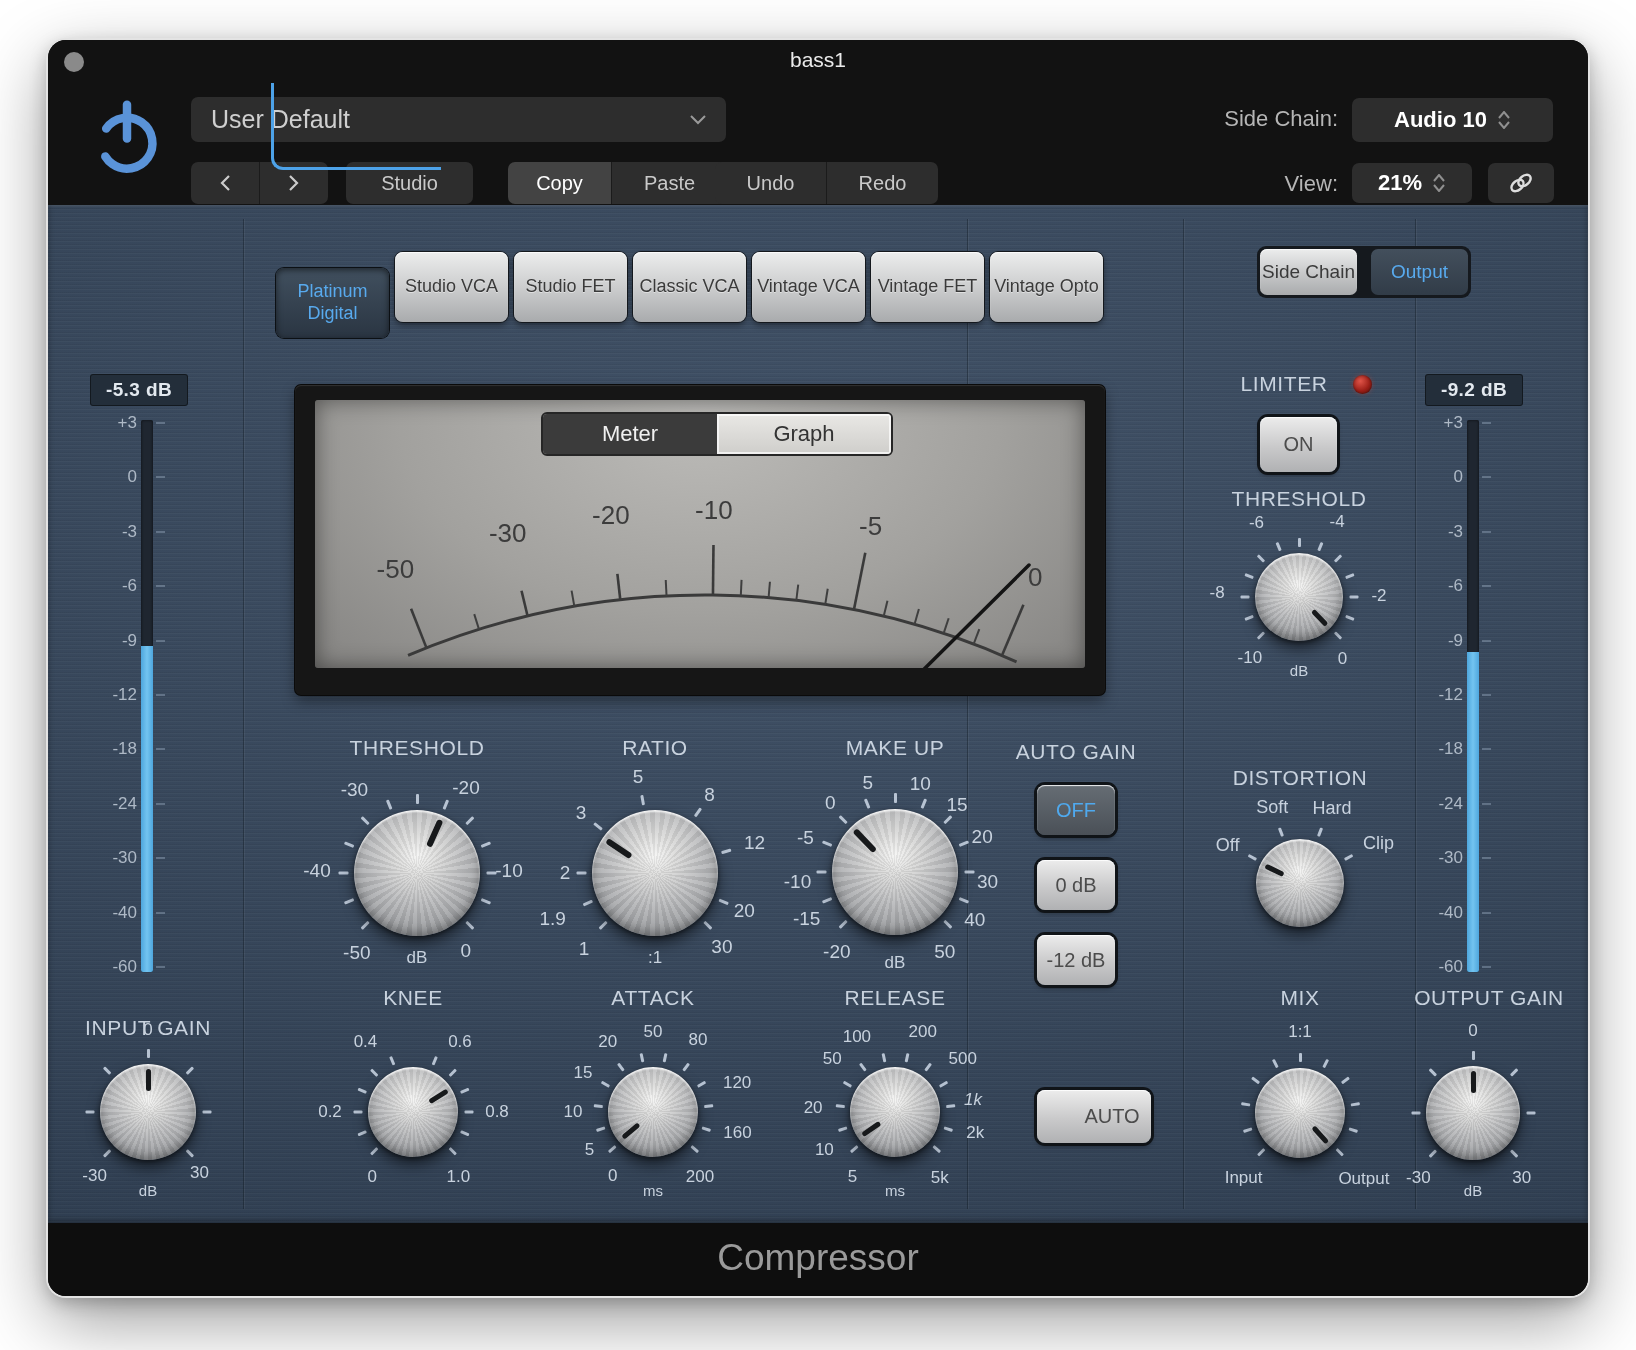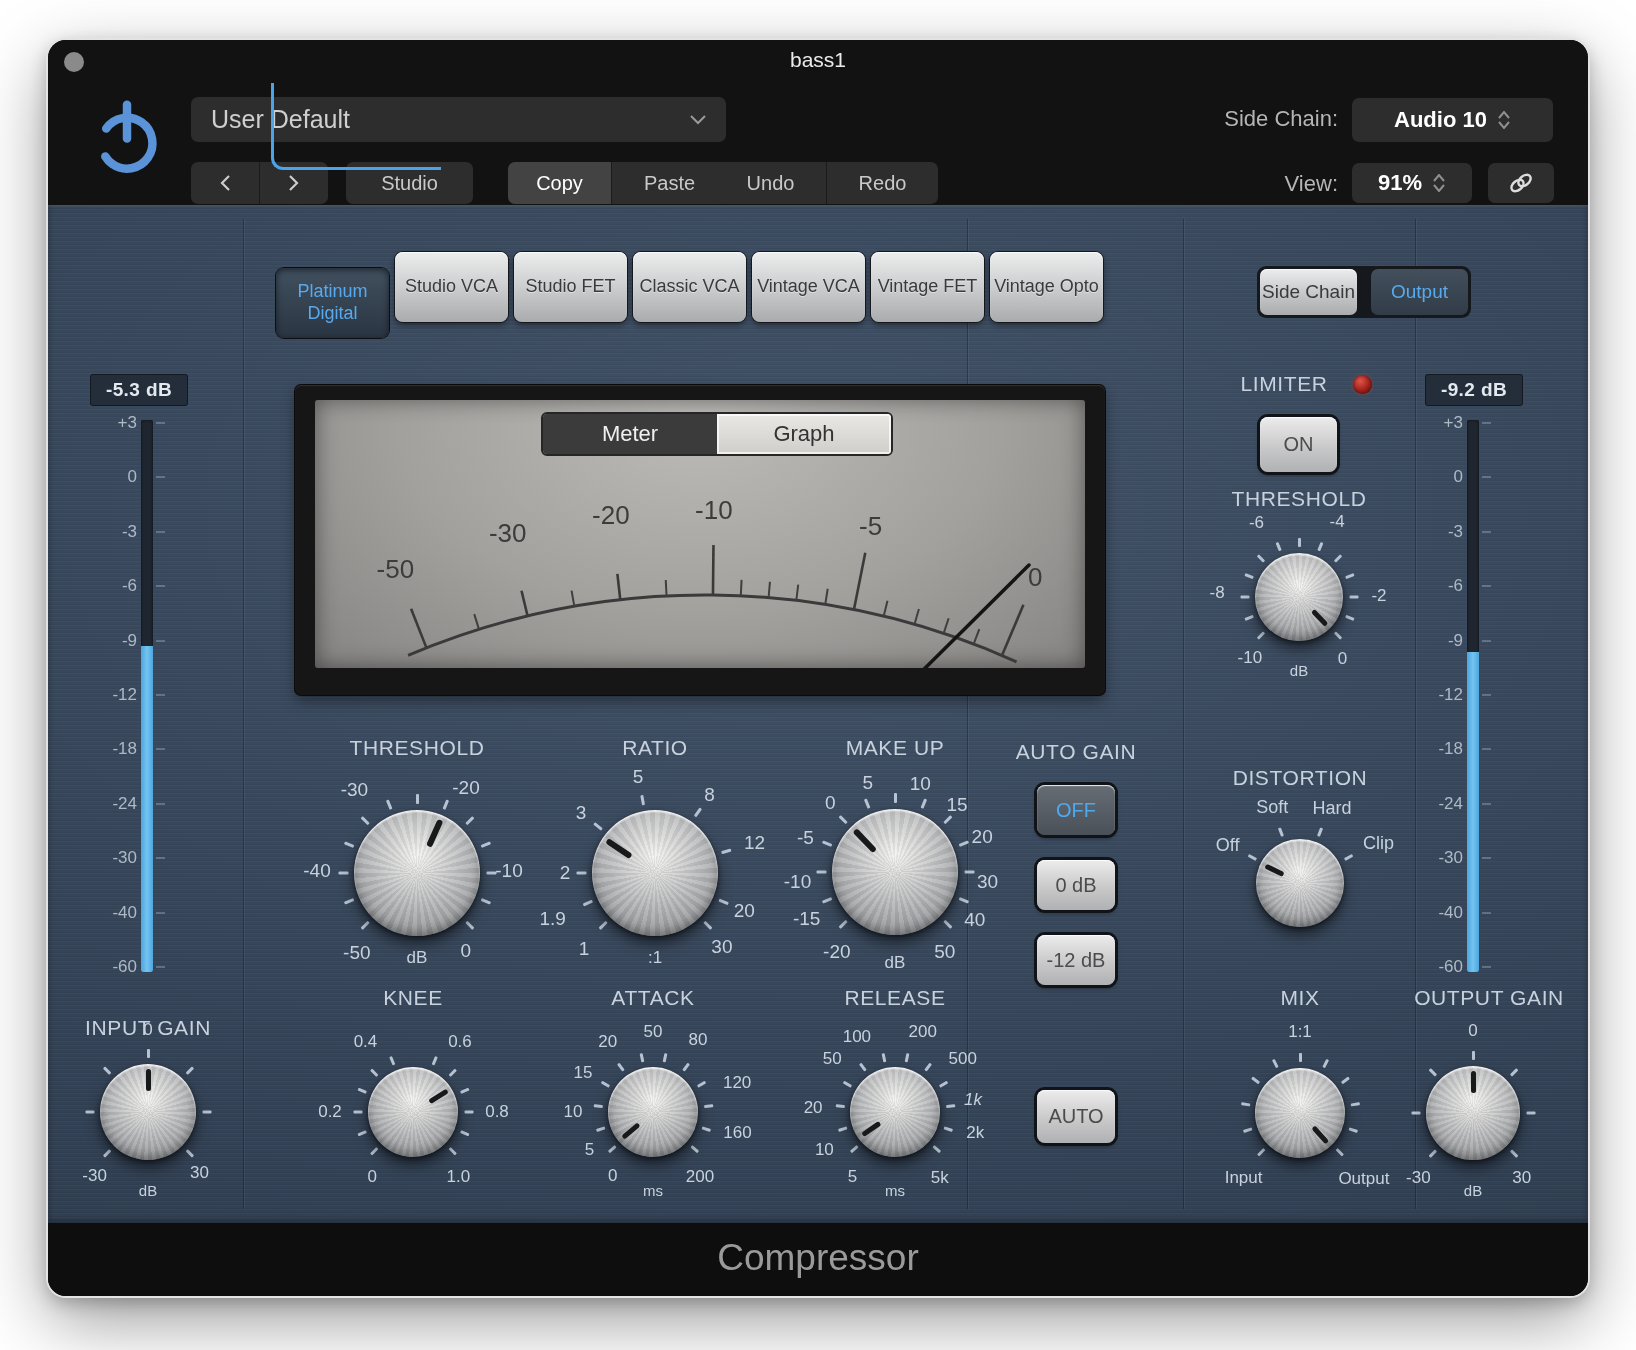--- a/index.html
+++ b/index.html
@@ -159,21 +159,21 @@
               <polyline points="2,7 7,1 12,7" fill="none" stroke="#8f8f8f" stroke-width="2"></polyline>
             </svg>
           <svg width="14" height="8" viewBox="0 0 14 8">
               <polyline points="2,1 7,7 12,1" fill="none" stroke="#8f8f8f" stroke-width="2"></polyline>
             </svg>
         </span>
       </div>
 
       <div class="hdr-label" style="left:1150px;top:131px;width:140px;">View:</div>
       <div class="hdr-value" style="left:1304px;top:123px;width:120px;height:40px;">
-        <span>91%</span>
+        <span>21%</span>
         <span class="stepper">
           <svg width="14" height="8" viewBox="0 0 14 8">
               <polyline points="2,7 7,1 12,7" fill="none" stroke="#8f8f8f" stroke-width="2"></polyline>
             </svg>
           <svg width="14" height="8" viewBox="0 0 14 8">
               <polyline points="2,1 7,7 12,1" fill="none" stroke="#8f8f8f" stroke-width="2"></polyline>
             </svg>
         </span>
       </div>
       <div class="tb-btn" style="left:1440px;top:123px;width:66px;height:40px;">
@@ -195,21 +195,21 @@
     <div class="tabs" id="tabs" style="top:212px;">
         <div class="tab selected">Platinum Digital</div>
         <div class="tab">Studio VCA</div>
         <div class="tab">Studio FET</div>
         <div class="tab">Classic VCA</div>
         <div class="tab">Vintage VCA</div>
         <div class="tab">Vintage FET</div>
         <div class="tab">Vintage Opto</div>
       </div>
 
-    <div class="sc-toggle" style="top:226px;gap:14px;">
+    <div class="sc-toggle" style="top:206px;gap:14px;">
       <div class="seg metal">
         <span>Side Chain</span>
       </div>
       <div class="seg dark">
         <span>Output</span>
       </div>
     </div>
 
     <div class="vu-frame" style="top:345px;">
       <div class="vu-screen">
@@ -318,21 +318,21 @@
     <div class="mbtn on-dark" style="left:989px;top:745px;width:78px;height:50px;">
       <span>OFF</span>
     </div>
     <div class="mbtn" style="left:989px;top:820px;width:78px;height:50px;">
       <span>0 dB</span>
     </div>
     <div class="mbtn" style="left:989px;top:895px;width:78px;height:50px;">
       <span>-12 dB</span>
     </div>
 
-    <div class="mbtn" style="left:989px;top:1050px;width:78px;height:53px;">
+    <div class="mbtn" style="left:989px;top:1050px;width:78px;height:53px;padding-left:36px;">
       <span>AUTO</span>
     </div>
 
     <div id="knob-layer">
         <div class="section-title" style="left: 369px; top: 708px;">THRESHOLD</div>
         <div class="knob-tick" style="width: 3px; height: 10px; left: 367.5px; top: 754px; transform-origin: 1.5px 79px; transform: rotate(-135deg);"></div>
         <div class="knob-tick" style="width: 3px; height: 10px; left: 367.5px; top: 754px; transform-origin: 1.5px 79px; transform: rotate(-112.5deg);"></div>
         <div class="knob-tick" style="width: 3px; height: 10px; left: 367.5px; top: 754px; transform-origin: 1.5px 79px; transform: rotate(-90deg);"></div>
         <div class="knob-tick" style="width: 3px; height: 10px; left: 367.5px; top: 754px; transform-origin: 1.5px 79px; transform: rotate(-67.5deg);"></div>
         <div class="knob-tick" style="width: 3px; height: 10px; left: 367.5px; top: 754px; transform-origin: 1.5px 79px; transform: rotate(-45deg);"></div>

